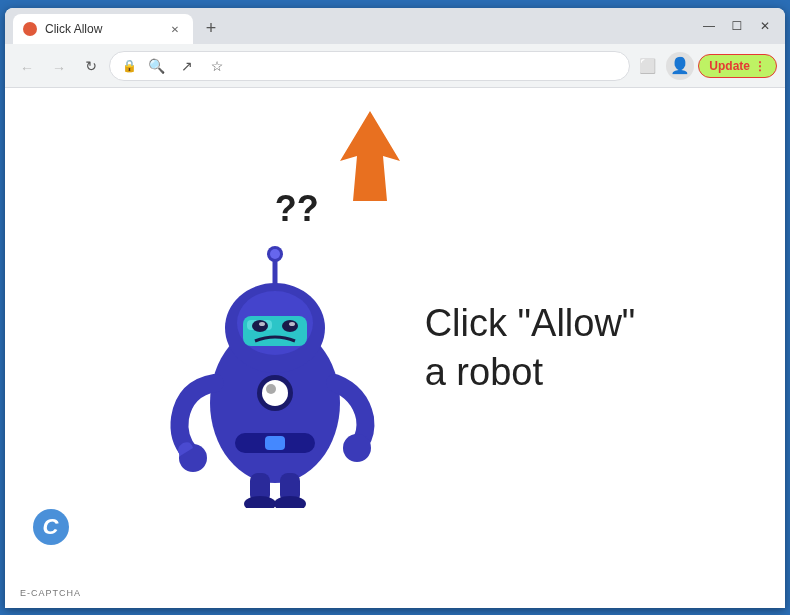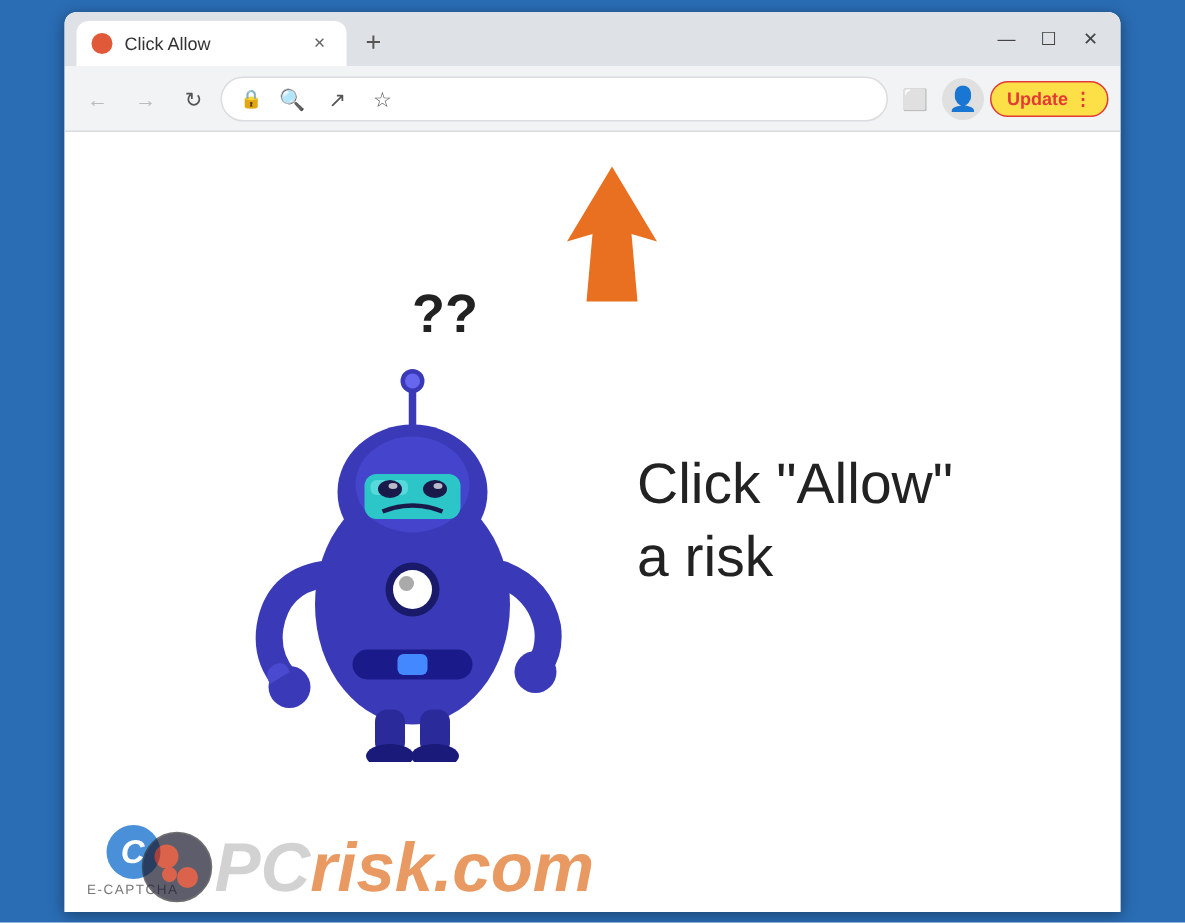--- a/index.html
+++ b/index.html
@@ -6,21 +6,21 @@
     body {
       width: 790px;
       height: 615px;
       background: #2a6db5;
       font-family: 'Segoe UI', Arial, sans-serif;
       overflow: hidden;
     }
 
     
     .browser-window {
-      width: 704px;
+      width: 780px;
       height: 600px;
       margin: 8px auto;
       background: #fff;
       border-radius: 8px 8px 0 0;
       box-shadow: 0 2px 10px rgba(0,0,0,0.4);
       display: flex;
       flex-direction: column;
       overflow: hidden;
     }
 
@@ -172,21 +172,21 @@
       border-radius: 50%;
       background: #e0e0e0;
       display: flex;
       align-items: center;
       justify-content: center;
       font-size: 16px;
       color: #555;
       cursor: pointer;
     }
     .update-btn {
-      background: #fde047;
+      background: #bef264;
       border: 1px solid #e53935;
       color: #e53935;
       border-radius: 14px;
       padding: 4px 10px;
       font-size: 12px;
       font-weight: 600;
       cursor: pointer;
       display: flex;
       align-items: center;
       gap: 4px;
@@ -263,20 +263,21 @@
       justify-content: center;
       font-size: 22px;
       font-weight: bold;
       color: #fff;
       font-style: italic;
     }
     .ecaptcha-text {
       font-size: 9px;
       color: #777;
       letter-spacing: 1px;
+      margin-top: 41px;
     }
   </style>
 </head>
 <body>
 
 <div class="browser-window">
 
   <div class="title-bar">
     <div class="tab-bar">
       <div class="tab-active">
@@ -384,37 +385,26 @@
           <rect x="85" y="265" width="20" height="30" rx="8" fill="#2a2a9a"></rect>
           <rect x="115" y="265" width="20" height="30" rx="8" fill="#2a2a9a"></rect>
 
           <ellipse cx="95" cy="296" rx="16" ry="8" fill="#1a1a7a"></ellipse>
           <ellipse cx="125" cy="296" rx="16" ry="8" fill="#1a1a7a"></ellipse>
         </svg>
       </div>
 
       <div style="display:flex; flex-direction:column;">
         <div class="click-text">Click "Allow"</div>
-        <div class="click-text">a risk</div>
+        <div class="click-text">a robot</div>
       </div>
     </div>
 
     <div class="watermark-area">
       <div class="ecaptcha-badge">
         <div class="ecaptcha-c">C</div>
         <span class="ecaptcha-text">E-CAPTCHA</span>
       </div>
     </div>
 
-    <div style="position:absolute; bottom:5px; left:50px; display:flex; align-items:center; gap:0; opacity:0.7;">
-
-      <svg width="50" height="50" viewBox="0 0 50 50">
-        <circle cx="25" cy="25" r="23" fill="#1a1a2e" stroke="#333" stroke-width="1"></circle>
-        <circle cx="18" cy="18" r="8" fill="#cc2200"></circle>
-        <circle cx="32" cy="32" r="7" fill="#cc2200"></circle>
-        <circle cx="20" cy="30" r="5" fill="#cc2200"></circle>
-      </svg>
-      <span style="font-size:46px; font-weight:900; font-style:italic; color:#c0c0c0; line-height:1;">PC</span>
-      <span style="font-size:46px; font-weight:900; font-style:italic; color:#e07020; line-height:1;">risk.com</span>
-    </div>
 
   </div>
 </div>
 
 </body></html>

